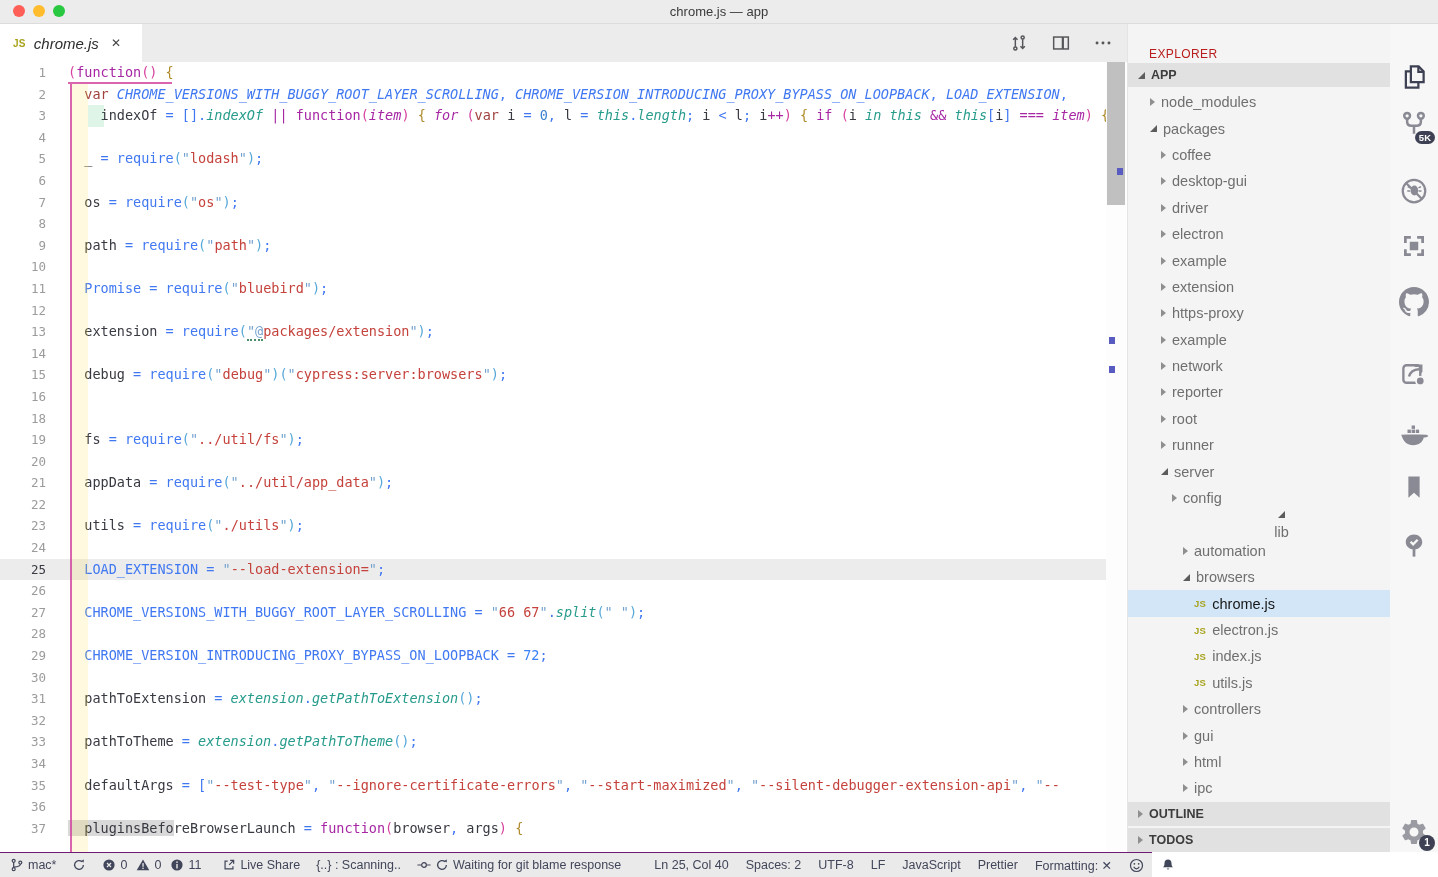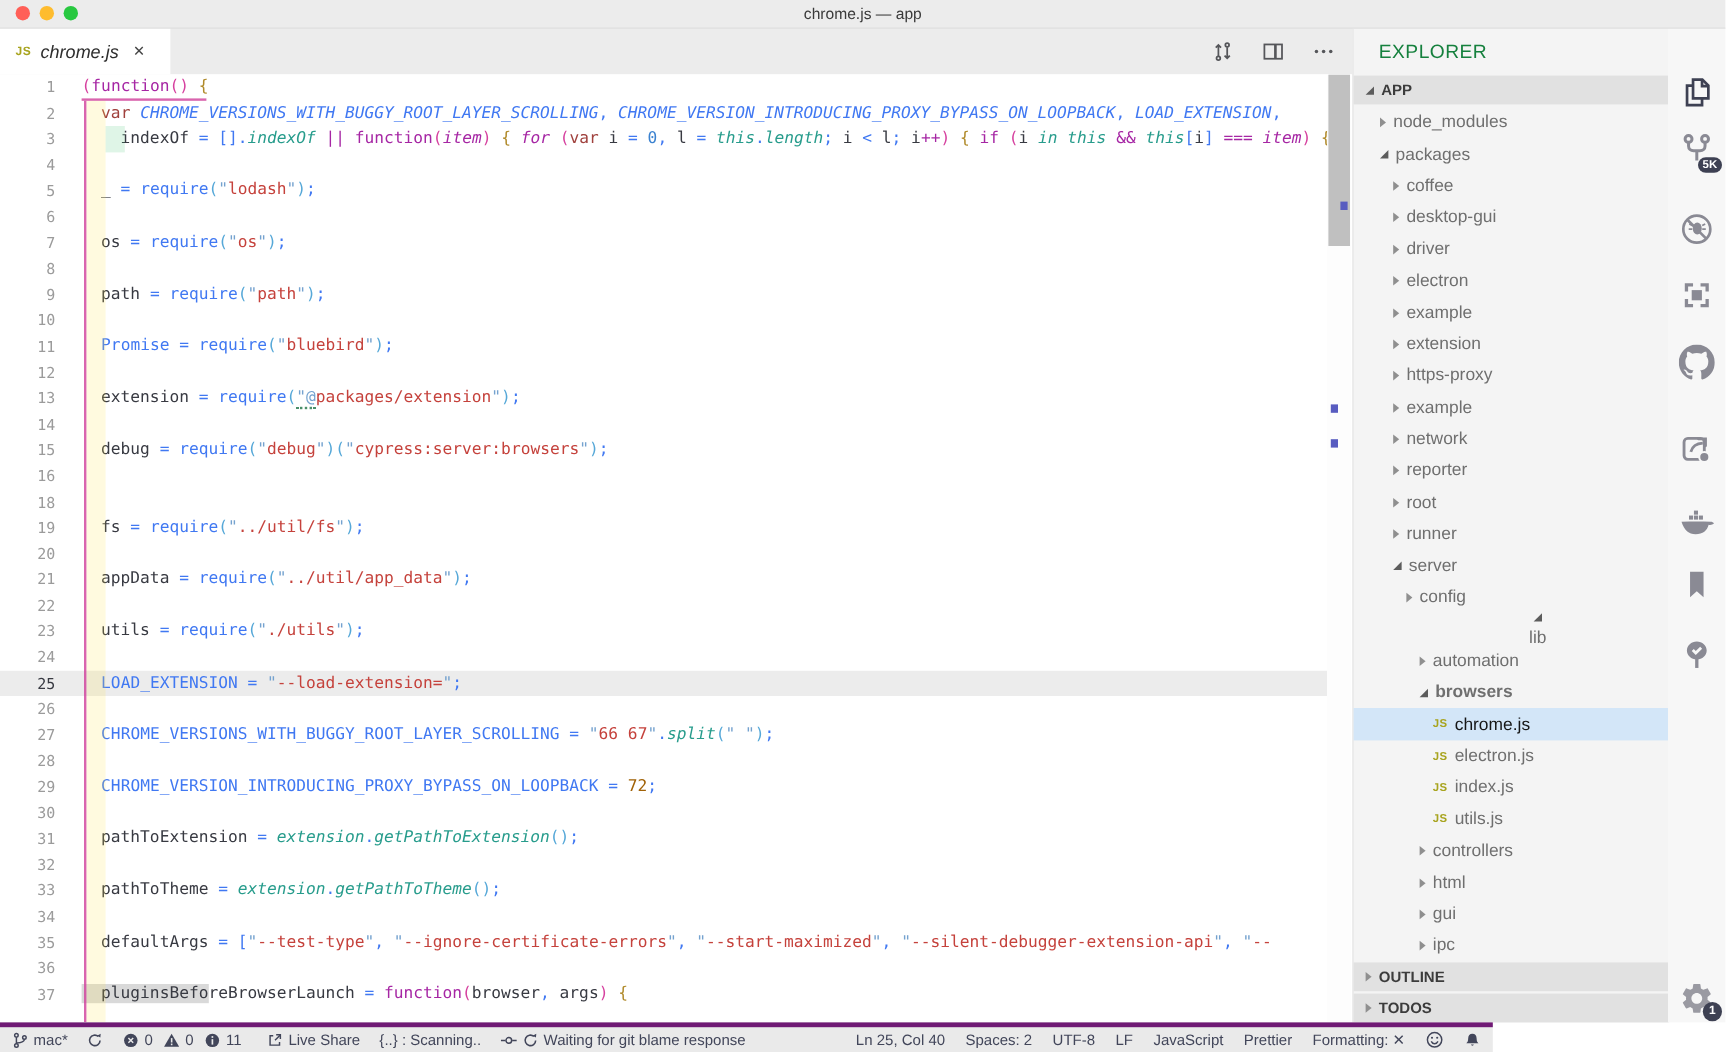--- a/index.html
+++ b/index.html
@@ -46,42 +46,42 @@
   .t-b  { color:#4078f2; }
   .t-v  { color:#4078f2; font-style:italic; }
   .t-s  { color:#c5423c; }
   .t-q  { color:#74a2cf; }
   .t-sd { color:#74a2cf; border-bottom:2px dotted #4a8f6a; }
   .t-p1 { color:#d6419f; }
   .t-p2 { color:#b08a2a; }
   .t-p3 { color:#4078f2; }
   .t-pc { color:#56a8d8; }
   .t-nb { color:#3b82d0; }
-  .t-nm { color:#a16207; }
+  .t-nm { color:#3b82f6; }
   .t-hl { background:#d9d9d9; }
 
   
   #tint-yellow { position:absolute; left:72px; top:21.6px; width:16px; bottom:0;
     background:rgba(255,225,80,.18); pointer-events:none; }
   #tint-green  { position:absolute; left:88px; top:43.2px; width:16px; height:21.6px;
     background:rgba(80,200,120,.18); pointer-events:none; }
   #bracket-underline { position:absolute; left:68px; top:19.6px; width:104px; height:2px;
     background:rgba(207,63,154,.8); pointer-events:none; }
   #bracket-vline { position:absolute; left:70px; top:21.6px; bottom:0; width:2px;
     background:rgba(207,63,154,.8); pointer-events:none; }
 
   
   #sb-strip { position:absolute; left:1106px; top:0; width:20px; height:790px; background:#fdfdfd; }
   #sb-thumb { position:absolute; left:1px; top:0; width:18px; height:143px; background:#c0c0c0; }
   .sb-mark { position:absolute; width:6px; height:7px; background:#585cc0; }
 
   
   #sidebar { position:absolute; left:1127px; top:24px; width:263px; height:828px;
     background:#f4f4f4; border-left:1px solid #e4e4e4; }
-  #sb-title { position:absolute; left:21px; top:11px; font-size:16px; color:#15803d; letter-spacing:.4px; }
+  #sb-title { position:absolute; left:21px; top:23px; font-size:12px; color:#b91c1c; letter-spacing:.4px; }
   .sec-h { position:absolute; left:0; width:263px; height:24px; background:#e1e1e1;
     display:flex; align-items:center; padding-left:10px; gap:6px;
     font-size:12.5px; font-weight:bold; color:#3c3c3c; }
   #sec-app    { top:39px; }
   #sec-outline{ top:778px; }
   #sec-todos  { top:804px; }
   .tw-e { width:0; height:0; border-bottom:7px solid #5c5c5c; border-left:7px solid transparent; }
   .tw-c { width:0; height:0; border-left:5px solid #8f8f8f; border-top:4px solid transparent;
           border-bottom:4px solid transparent; }
   #tree { position:absolute; left:0; top:65px; width:263px; }
@@ -89,22 +89,22 @@
   .row.sel { background:#d3e6f8; color:#161616; }
   .row .js-badge { font-size:9.5px; }
 
   
   #activitybar { position:absolute; left:1390px; top:24px; width:48px; height:828px; background:#f7f7f7; }
   .ab-item { position:absolute; left:9px; width:30px; height:30px; cursor:pointer; }
   .badge { position:absolute; background:#3e4153; color:#fff; font-size:9.5px; font-weight:bold;
     border-radius:9px; padding:2px 4px; line-height:1; }
 
   
-  #statusbar { position:absolute; left:0; top:852px; width:1244px; height:25px; background:#eaeaea;
-    border-top:4px solid #701a75; display:flex; align-items:center; padding:0 10px;
+  #statusbar { position:absolute; left:0; top:852px; width:1152px; height:25px; background:#eaeaea;
+    border-top:1px solid #701a75; display:flex; align-items:center; padding:0 10px;
     font-size:12.5px; color:#42465a; }
   .st-item { display:flex; align-items:center; gap:4px; margin-right:16px; cursor:pointer; white-space:nowrap; }
   .st-item svg { display:block; }
   #st-right { margin-left:auto; display:flex; align-items:center; }
   #st-right .st-item { margin-right:0; margin-left:17px; }
 </style>
 </head>
 <body>
 
 <div id="app">
@@ -384,21 +384,21 @@
           <span>config</span>
         </div>
         <div class="row" style="padding-left: 44px; flex-direction: column;">
           <span class="tw-e"></span>
           <span>lib</span>
         </div>
         <div class="row" style="padding-left: 55px;">
           <span class="tw-c"></span>
           <span>automation</span>
         </div>
-        <div class="row" style="padding-left: 55px; font-weight: bold;">
+        <div class="row" style="padding-left: 55px;">
           <span class="tw-e"></span>
           <span>browsers</span>
         </div>
         <div class="row sel" style="padding-left: 66px;">
           <span class="js-badge">JS</span>
           <span>chrome.js</span>
         </div>
         <div class="row" style="padding-left: 66px;">
           <span class="js-badge">JS</span>
           <span>electron.js</span>
@@ -410,25 +410,25 @@
         <div class="row" style="padding-left: 66px;">
           <span class="js-badge">JS</span>
           <span>utils.js</span>
         </div>
         <div class="row" style="padding-left: 55px;">
           <span class="tw-c"></span>
           <span>controllers</span>
         </div>
         <div class="row" style="padding-left: 55px;">
           <span class="tw-c"></span>
+          <span>gui</span>
+        </div>
+        <div class="row" style="padding-left: 55px;">
+          <span class="tw-c"></span>
           <span>html</span>
-        </div>
-        <div class="row" style="padding-left: 55px;">
-          <span class="tw-c"></span>
-          <span>gui</span>
         </div>
         <div class="row" style="padding-left: 55px;">
           <span class="tw-c"></span>
           <span>ipc</span>
         </div>
       </div>
     <div class="sec-h" id="sec-outline">
       <span class="tw-c"></span>
       <span>OUTLINE</span>
     </div>

